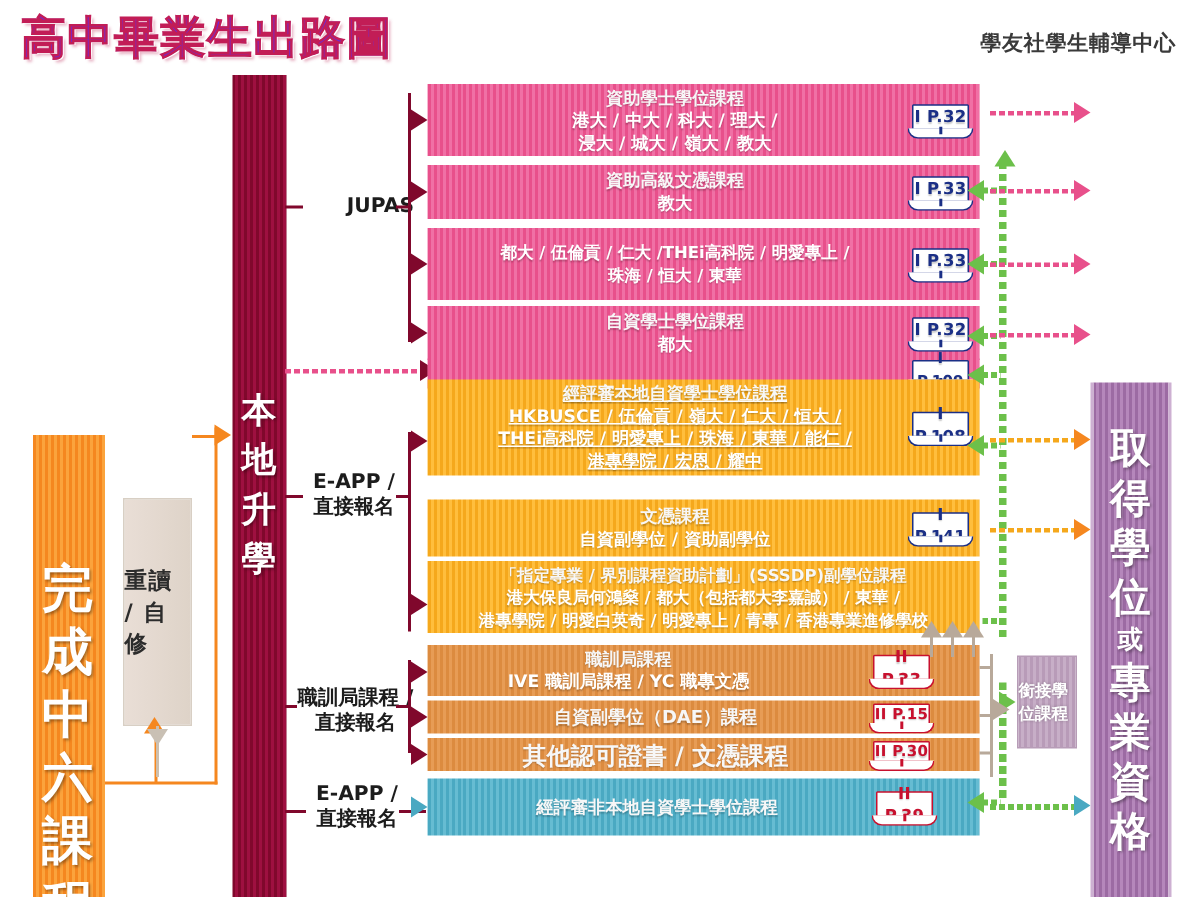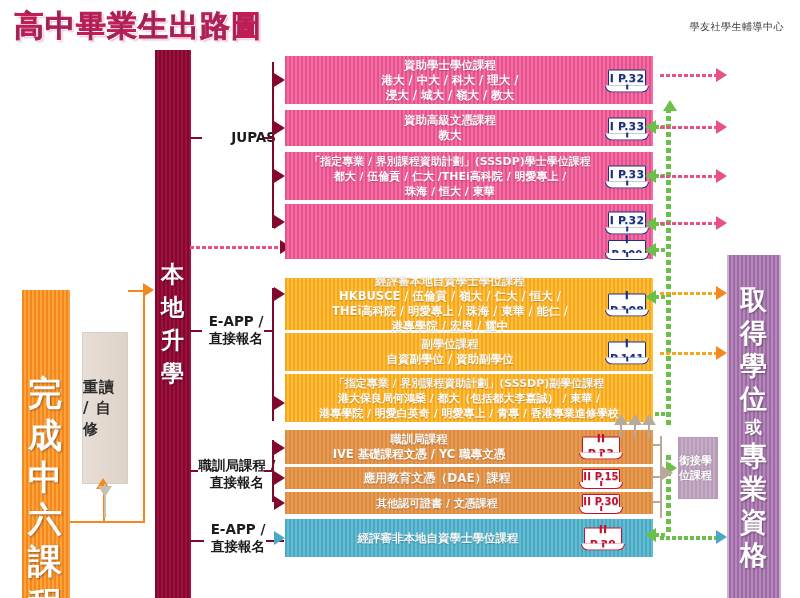--- a/index.html
+++ b/index.html
@@ -7,28 +7,28 @@
     width: 800px; height: 598px;
     font-family: "DejaVu Sans", "Liberation Sans", sans-serif;
     background: #ffffff;
     overflow: hidden;
   }
   #stage { position: relative; width: 800px; height: 598px; background: #fff; }
 
   
   .title {
     position: absolute; left: 14px; top: 6px;
-    font-size: 30px; font-weight: bold; color: #0c4a6e;
+    font-size: 30px; font-weight: bold; color: #6d28d9;
     letter-spacing: 1px; line-height: 40px;
     text-shadow: 1px 1px 0 #fff, 2px 2px 2px rgba(190,40,90,.35);
     -webkit-text-stroke: 0.6px #c21d56;
   }
   .org {
     position: absolute; right: 16px; top: 20px;
-    font-size: 10px; color: #3a3a3a; font-weight: normal; letter-spacing: .5px;
+    font-size: 14px; color: #3a3a3a; font-weight: bold; letter-spacing: .5px;
   }
 
   
   .vbanner {
     position: absolute;
     display: flex; flex-direction: column;
     align-items: center; justify-content: center;
     color: #fff; font-weight: bold;
     text-shadow: 1px 1px 2px rgba(0,0,0,.35);
     writing-mode: horizontal-tb;
@@ -239,102 +239,105 @@
     </div>
     <div class="pgref ref-blue">
       <div class="txt">I P.33</div>
       <div class="spine"></div>
     </div>
   </div>
   <div class="arrow ar-right dkr" style="left:274px;top:121px;"></div>
 
   <div class="pbox pink" style="left:285px;top:152px;width:368px;height:48px;font-size:11px;">
     <div>
-      <span class="hd">「指定專業 / 界別課程資助計劃」(SSSDP)學士學位課程</span>
       <span class="bd">都大 / 伍倫貢 / 仁大 /THEi高科院 / 明愛專上 /<br>珠海 / 恒大 / 東華</span>
     </div>
     <div class="pgref ref-blue">
       <div class="txt">I P.33</div>
       <div class="spine"></div>
     </div>
   </div>
   <div class="arrow ar-right dkr" style="left:274px;top:169px;"></div>
 
   <div class="pbox pink" style="left:285px;top:204px;width:368px;height:36px;">
+    <div>
+      <span class="hd">自資學士學位課程</span>
+      <span class="bd">都大</span>
+    </div>
     <div class="pgref ref-blue">
       <div class="txt">I P.32</div>
       <div class="spine"></div>
     </div>
   </div>
   <div class="arrow ar-right dkr" style="left:274px;top:215px;"></div>
 
   <div class="pbox pink" style="left:285px;top:239px;width:368px;height:20px;padding-top:0;">
     <div class="pgref ref-blue" style="height:22px;">
       <div class="txt" style="font-size:10px;">I P.109</div>
       <div class="spine"></div>
     </div>
   </div>
 
-  <div class="pbox orange" style="left:285px;top:278px;width:368px;height:52px;">
+  <div class="pbox orange" style="left:285px;top:253px;width:368px;height:64px;text-decoration:underline;">
     <div>
       <span class="hd">經評審本地自資學士學位課程</span>
       <span class="bd">HKBUSCE / 伍倫貢 / 嶺大 / 仁大 / 恒大 /<br>THEi高科院 / 明愛專上 / 珠海 / 東華 / 能仁 /<br>港專學院 / 宏恩 / 耀中</span>
     </div>
     <div class="pgref ref-blue">
       <div class="txt">I P.108</div>
       <div class="spine"></div>
     </div>
   </div>
   <div class="arrow ar-right dkr" style="left:274px;top:287px;"></div>
 
   <div class="pbox orange" style="left:285px;top:333px;width:368px;height:38px;">
     <div>
-      <span class="hd">副學位課程</span>
+      <span class="hd">文憑課程</span>
       <span class="bd">自資副學位 / 資助副學位</span>
     </div>
     <div class="pgref ref-blue">
       <div class="txt">I P.141</div>
       <div class="spine"></div>
     </div>
   </div>
 
   <div class="pbox orange" style="left:285px;top:374px;width:368px;height:48px;font-size:11px;padding-right:8px;">
     <div>
       <span class="hd">「指定專業 / 界別課程資助計劃」(SSSDP)副學位課程</span>
       <span class="bd">港大保良局何鴻燊 / 都大（包括都大李嘉誠） / 東華 /<br>港專學院 / 明愛白英奇 / 明愛專上 / 青專 / 香港專業進修學校</span>
     </div>
   </div>
   <div class="arrow ar-right dkr" style="left:274px;top:396px;"></div>
 
   <div class="pbox brown" style="left:285px;top:430px;width:368px;height:34px;padding-right:108px;">
     <div>
       <span class="hd">職訓局課程</span>
-      <span class="bd">IVE 基礎課程文憑 / YC 職專文憑</span>
+      <span class="bd">IVE 職訓局課程 / YC 職專文憑</span>
     </div>
     <div class="pgref ref-red" style="right:30px;">
       <div class="txt">II P.33</div>
       <div class="spine"></div>
     </div>
   </div>
   <div class="arrow ar-right dkr" style="left:274px;top:441px;"></div>
 
   <div class="pbox brown" style="left:285px;top:467px;width:368px;height:22px;padding-right:72px;">
     <div>
-      <span class="hd" style="font-size:12px;">應用教育文憑（DAE）課程</span>
+      <span class="hd" style="font-size:12px;">自資副學位（DAE）課程</span>
     </div>
     <div class="pgref ref-red" style="right:30px;height:22px;">
       <div class="txt" style="font-size:10px;">II P.15</div>
       <div class="spine"></div>
     </div>
   </div>
   <div class="arrow ar-right dkr" style="left:274px;top:471px;"></div>
 
   <div class="pbox brown" style="left:285px;top:492px;width:368px;height:22px;padding-right:72px;">
     <div>
-      <span class="hd" style="font-size:11px;">其他認可證書 / 文憑課程</span>
+      <span class="hd" style="font-size:16px;">其他認可證書 / 文憑課程</span>
     </div>
     <div class="pgref ref-red" style="right:30px;height:22px;">
       <div class="txt" style="font-size:10px;">II P.30</div>
       <div class="spine"></div>
     </div>
   </div>
   <div class="arrow ar-right dkr" style="left:274px;top:496px;"></div>
 
   <div class="pbox teal" style="left:285px;top:519px;width:368px;height:38px;padding-right:70px;">
     <div>

